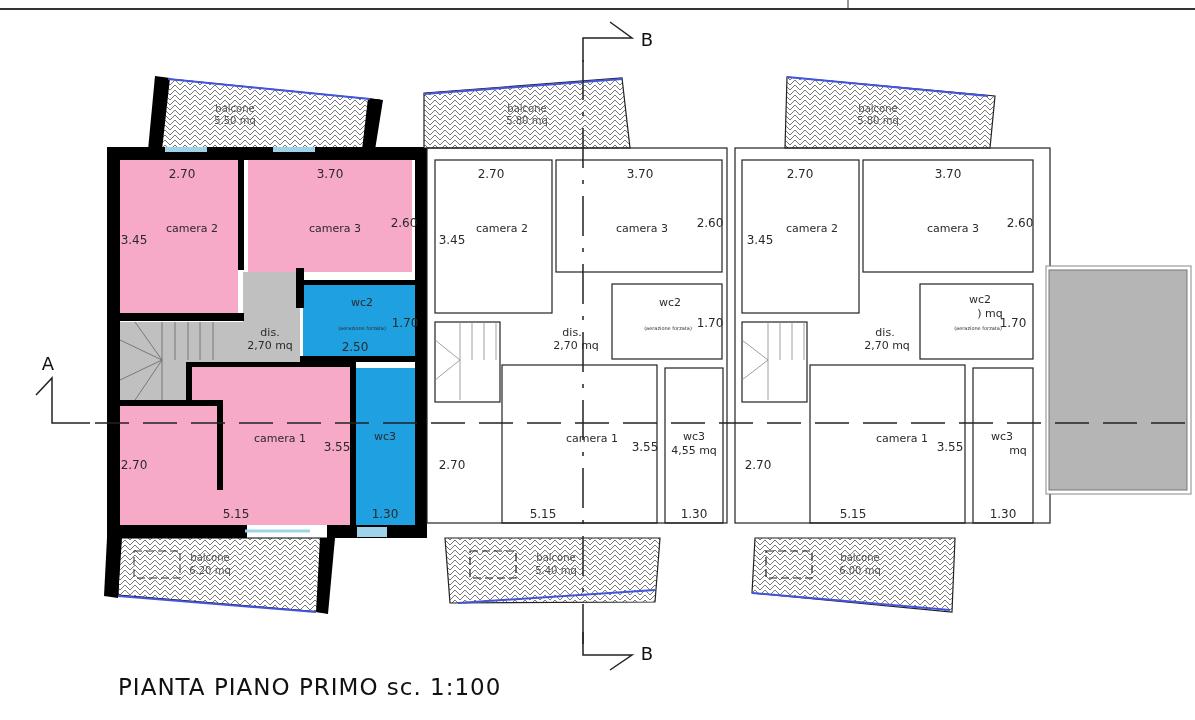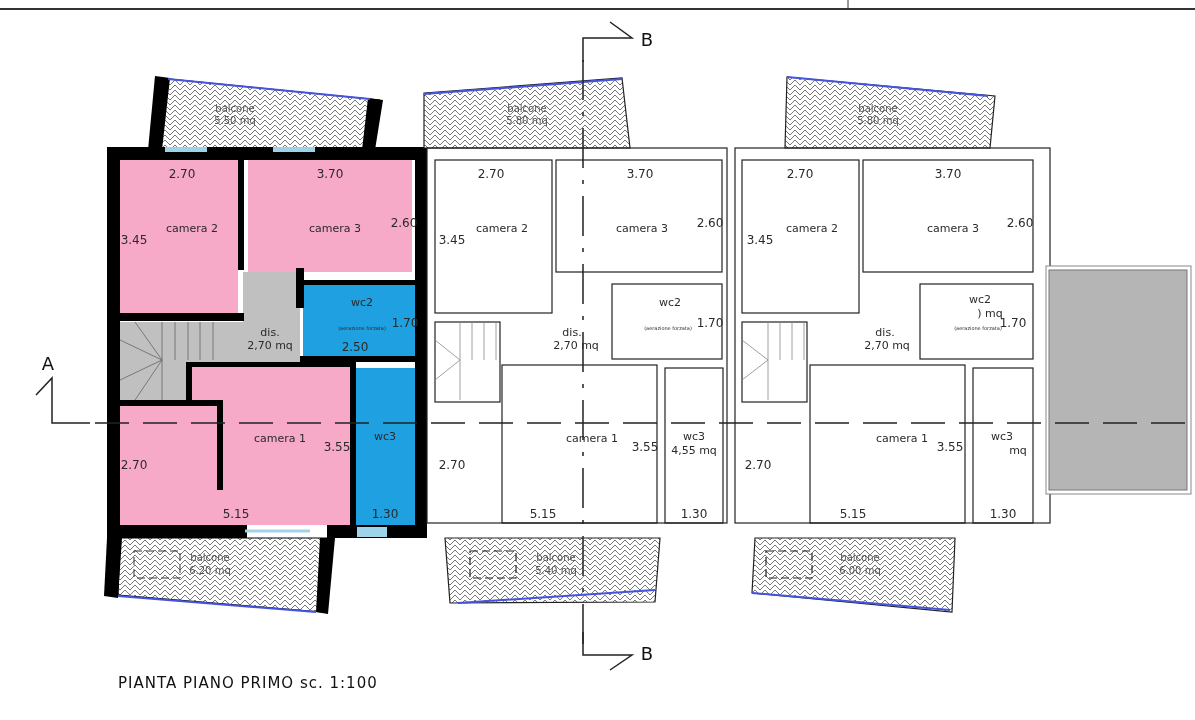--- a/index.html
+++ b/index.html
@@ -3,21 +3,21 @@
 <meta charset="utf-8">
 <style>
   html, body { margin:0; padding:0; background:#ffffff; }
   body { width:1195px; height:720px; position:relative; overflow:hidden; font-family:"DejaVu Sans", sans-serif; }
   svg { position:absolute; left:0; top:0; }
   .lbl { font-family:"DejaVu Sans", sans-serif; fill:#2a2a2a; }
   .room { font-size:11px; }
   .dim { font-size:12px; }
   .bal { font-size:10px; fill:#555; }
   .small { font-size:5px; }
-  .title { position:absolute; left:118px; top:674px; font-family:"DejaVu Sans", sans-serif; font-size:15px; letter-spacing:1px; color:#111; }
+  .title { position:absolute; left:118px; top:674px; font-family:"DejaVu Sans", sans-serif; font-size:23px; letter-spacing:1px; color:#111; }
   .sec { font-family:"DejaVu Sans", sans-serif; font-size:18px; fill:#111; }
 </style>
 </head>
 <body>
 
 <svg width="1195" height="720" viewBox="0 0 1195 720" xmlns="http://www.w3.org/2000/svg">
   <defs>
     <pattern id="herring" width="10" height="10" patternUnits="userSpaceOnUse">
       <rect width="10" height="10" fill="#ffffff"></rect>
       <path d="M0 5 L5 0 L10 5 M0 10 L5 5 L10 10" stroke="#555" stroke-width="0.8" fill="none"></path>

